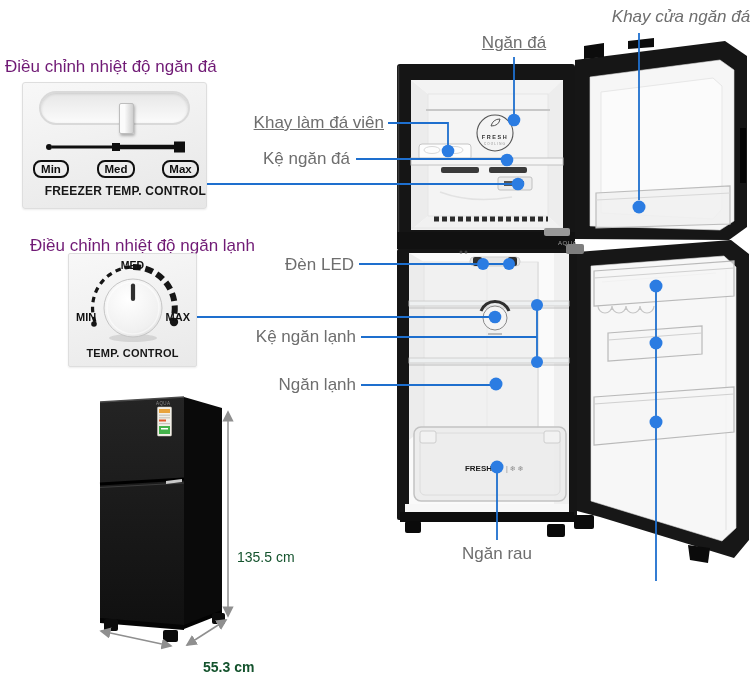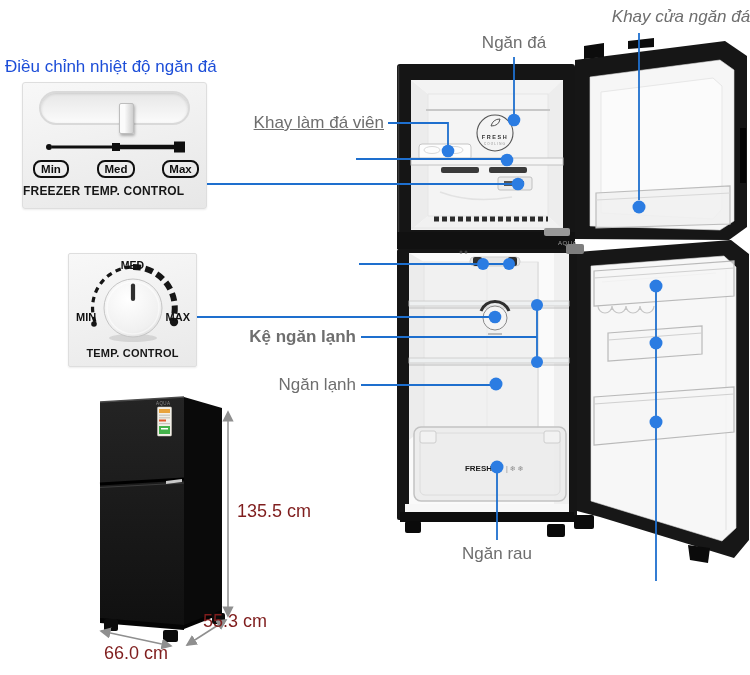--- a/index.html
+++ b/index.html
@@ -9,22 +9,22 @@
     --panel_text:#161616;
   }
   html,body{margin:0;padding:0;background:#ffffff;}
   .canvas{
     position:relative;width:750px;height:675px;background:#ffffff;overflow:hidden;
     font-family:"Liberation Sans", sans-serif;
   }
   .lbl{position:absolute;font-size:17px;color:var(--label_gray);white-space:nowrap;line-height:1.1;}
   .lbl.r{text-align:right;}
   .lbl.c{text-align:center;}
-  .dim{font-size:18px;color:#7f1d1d;}
-  .heading{position:absolute;font-size:17px;color:#1d4ed8;white-space:nowrap;}
+  .dim{font-size:14px;color:#14532d;margin-top:48px;}
+  .heading{position:absolute;font-size:17px;color:#701a75;white-space:nowrap;}
 
   
   .fz-panel{
     position:absolute;left:22px;top:82px;width:183px;height:125px;
     background:linear-gradient(165deg,#f8f8f8,#e7e7e7);
     border:1px solid #dedede;border-radius:3px;box-shadow:0 1px 2px rgba(0,0,0,.08);
   }
   .fz-track{
     position:absolute;left:16px;top:8px;width:151px;height:34px;border-radius:17px;
     background:linear-gradient(180deg,#e7e7e7,#fbfbfb);
@@ -37,21 +37,21 @@
     border:1px solid #bdbdbd;box-sizing:border-box;
     box-shadow:1px 2px 3px rgba(0,0,0,.28);
   }
   .fz-scale{position:absolute;left:0;top:56px;width:183px;height:16px;}
   .fz-btn{
     position:absolute;top:77px;height:18px;box-sizing:border-box;
     border:2px solid #101010;border-radius:8px;background:transparent;
     font-size:11.5px;font-weight:700;color:#101010;text-align:center;line-height:14px;
   }
   .fz-caption{
-    position:absolute;left:0;top:101px;width:100%;text-align:left;
+    position:absolute;left:0;top:101px;width:100%;text-align:right;
     font-size:12px;font-weight:700;color:var(--panel_text);letter-spacing:.2px;
   }
 
   
   .dl-panel{
     position:absolute;left:68px;top:253px;width:127px;height:112px;
     background:linear-gradient(165deg,#f8f8f8,#e9e9e9);
     border:1px solid #dedede;border-radius:2px;box-shadow:0 1px 2px rgba(0,0,0,.08);
   }
   .dl-med{position:absolute;left:0;top:5px;width:100%;text-align:center;font-size:10.5px;font-weight:700;color:#101010;}
@@ -284,20 +284,21 @@
       <rect x="89" y="4" width="8" height="8" fill="#0f0f0f"></rect>
       <line x1="97" y1="8" x2="152" y2="8" stroke="#0f0f0f" stroke-width="4.5"></line>
       <rect x="151" y="2.5" width="11" height="11" fill="#0f0f0f"></rect>
     </svg>
     <div class="fz-btn" style="left:10px;width:36px;">Min</div>
     <div class="fz-btn" style="left:74px;width:38px;">Med</div>
     <div class="fz-btn" style="left:139px;width:37px;">Max</div>
     <div class="fz-caption">FREEZER TEMP. CONTROL</div>
   </div>
 
+  <div class="heading" style="left:30px;top:236px;">Điều chỉnh nhiệt độ ngăn lạnh</div>
 
   <div class="dl-panel">
     <svg width="127" height="112" viewBox="0 0 127 112">
       <defs>
         <radialGradient id="knobGrad" cx="42%" cy="35%" r="75%">
           <stop offset="0" stop-color="#ffffff"></stop>
             <stop offset=".75" stop-color="#f0f0f0"></stop>
             <stop offset="1" stop-color="#d9d9d9"></stop>
         </radialGradient>
       </defs>
@@ -310,23 +311,25 @@
       <circle cx="64" cy="54" r="26" fill="none" stroke="rgba(255,255,255,.5)" stroke-width="1.5"></circle>
       <line x1="64" y1="31.5" x2="64" y2="45" stroke="#2f2f2f" stroke-width="4.2" stroke-linecap="round"></line>
     </svg>
     <div class="dl-med">MED</div>
     <div class="dl-min">MIN</div>
     <div class="dl-max">MAX</div>
     <div class="dl-caption">TEMP. CONTROL</div>
   </div>
 
   <div class="lbl c" style="left:599px;top:8px;width:164px;font-style:italic;">Khay cửa ngăn đá</div>
-  <div class="lbl c" style="left:454px;top:34px;width:120px;">Ngăn đá</div>
+  <div class="lbl c" style="left:454px;top:34px;width:120px;text-decoration:underline;">Ngăn đá</div>
   <div class="lbl r" style="left:234px;top:114px;width:150px;text-decoration:underline;">Khay làm đá viên</div>
-  <div class="lbl r" style="left:234px;top:328px;width:122px;font-weight:bold;">Kệ ngăn lạnh</div>
+  <div class="lbl r" style="left:234px;top:150px;width:116px;">Kệ ngăn đá</div>
+  <div class="lbl r" style="left:234px;top:256px;width:120px;">Đèn LED</div>
+  <div class="lbl r" style="left:234px;top:328px;width:122px;">Kệ ngăn lạnh</div>
   <div class="lbl c" style="left:437px;top:545px;width:120px;">Ngăn rau</div>
   <div class="lbl r" style="left:234px;top:376px;width:122px;">Ngăn lạnh</div>
 
   <div class="lbl dim" style="left:237px;top:502px;">135.5 cm</div>
   <div class="lbl dim" style="left:104px;top:644px;">66.0 cm</div>
-  <div class="lbl dim" style="left:203px;top:612px;">55.3 cm</div>
+  <div class="lbl dim" style="left:203px;top:612px;font-weight:bold;">55.3 cm</div>
 
 </div>
 
 </body></html>

